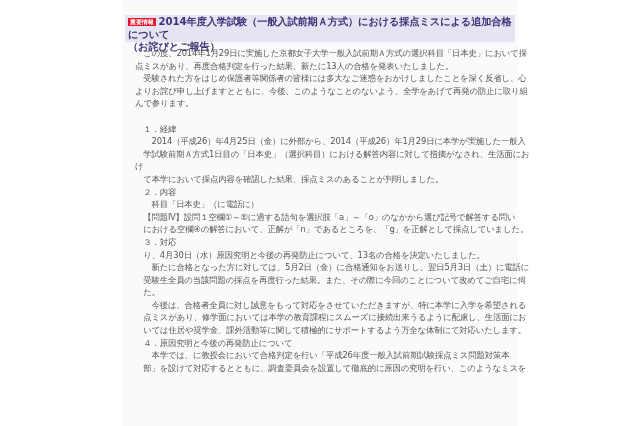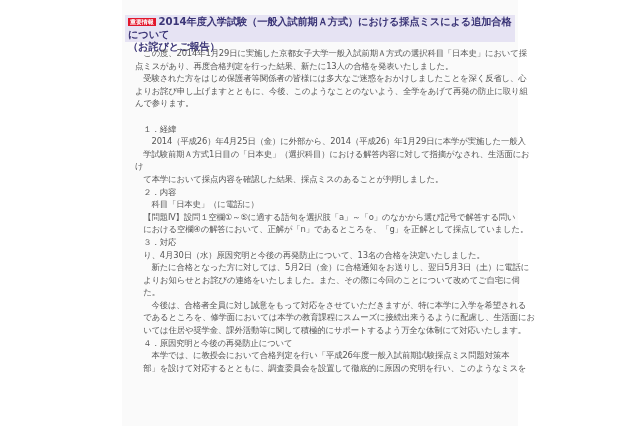--- a/index.html
+++ b/index.html
@@ -93,21 +93,21 @@
   <div class="line">　学試験前期Ａ方式1日目の「日本史」（選択科目）における解答内容に対して指摘がなされ、生活面にお</div>
   <div class="line">け</div>
   <div class="line">　て本学において採点内容を確認した結果、採点ミスのあることが判明しました。</div>
   <div class="line">　２．内容</div>
   <div class="line">　　科目「日本史」（に電話に）</div>
   <div class="line">　【問題Ⅳ】設問１空欄①～⑤に適する語句を選択肢「a」～「o」のなかから選び記号で解答する問い</div>
   <div class="line">　における空欄④の解答において、正解が「n」であるところを、「g」を正解として採点していました。</div>
   <div class="line">　３．対応</div>
   <div class="line">　り、4月30日（水）原因究明と今後の再発防止について、13名の合格を決定いたしました。</div>
   <div class="line">　　新たに合格となった方に対しては、5月2日（金）に合格通知をお送りし、翌日5月3日（土）に電話に</div>
-  <div class="line">　よりお知らせとお詫びの連絡をいたしました。また、その際に今回のことについて改めてご自宅に伺</div>
+  <div class="line">　受験生全員の当該問題の採点を再度行った結果。また、その際に今回のことについて改めてご自宅に伺</div>
   <div class="line">　た。</div>
   <div class="line">　　今後は、合格者全員に対し誠意をもって対応をさせていただきますが、特に本学に入学を希望される</div>
-  <div class="line">　であるところを、修学面においては本学の教育課程にスムーズに接続出来うるように配慮し、生活面にお</div>
+  <div class="line">　点ミスがあり、修学面においては本学の教育課程にスムーズに接続出来うるように配慮し、生活面にお</div>
   <div class="line">　いては住居や奨学金、課外活動等に関して積極的にサポートするよう万全な体制にて対応いたします。</div>
   <div class="line">　４．原因究明と今後の再発防止について</div>
   <div class="line">　　本学では、に教授会において合格判定を行い「平成26年度一般入試前期試験採点ミス問題対策本</div>
   <div class="line">　部」を設けて対応するとともに、調査委員会を設置して徹底的に原因の究明を行い、このようなミスを</div>
 </div>
 
 </body></html>

